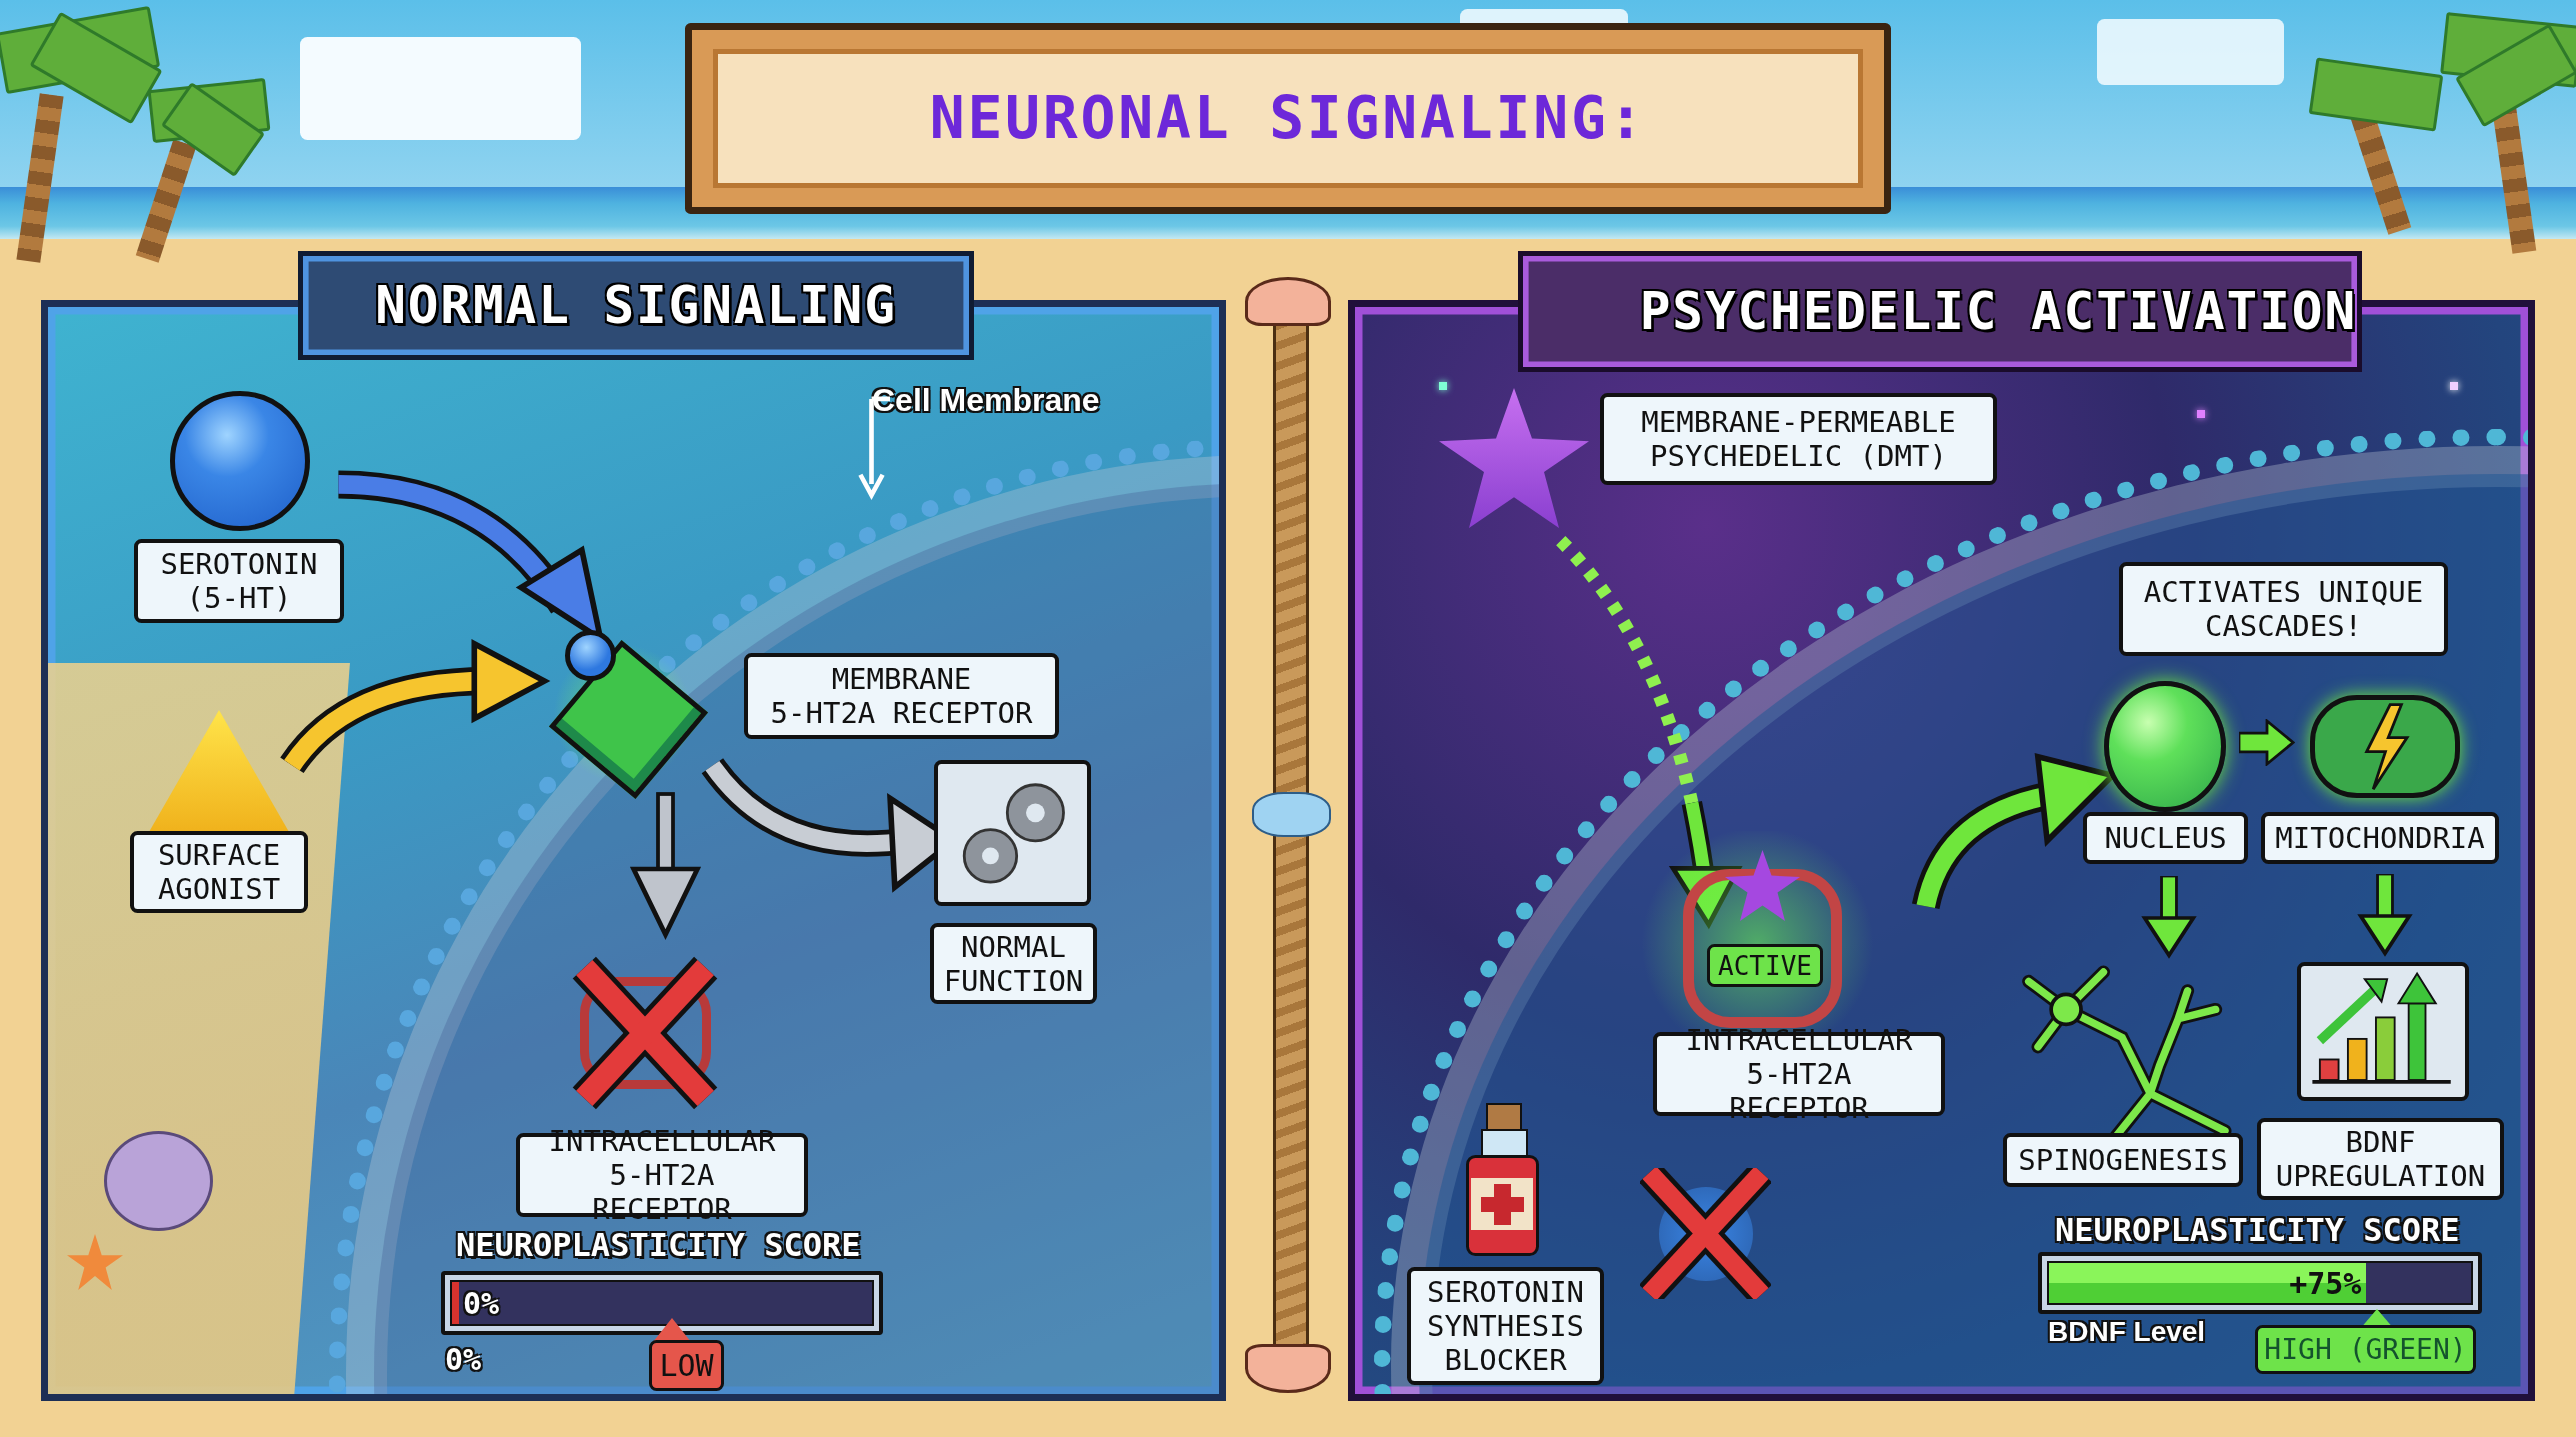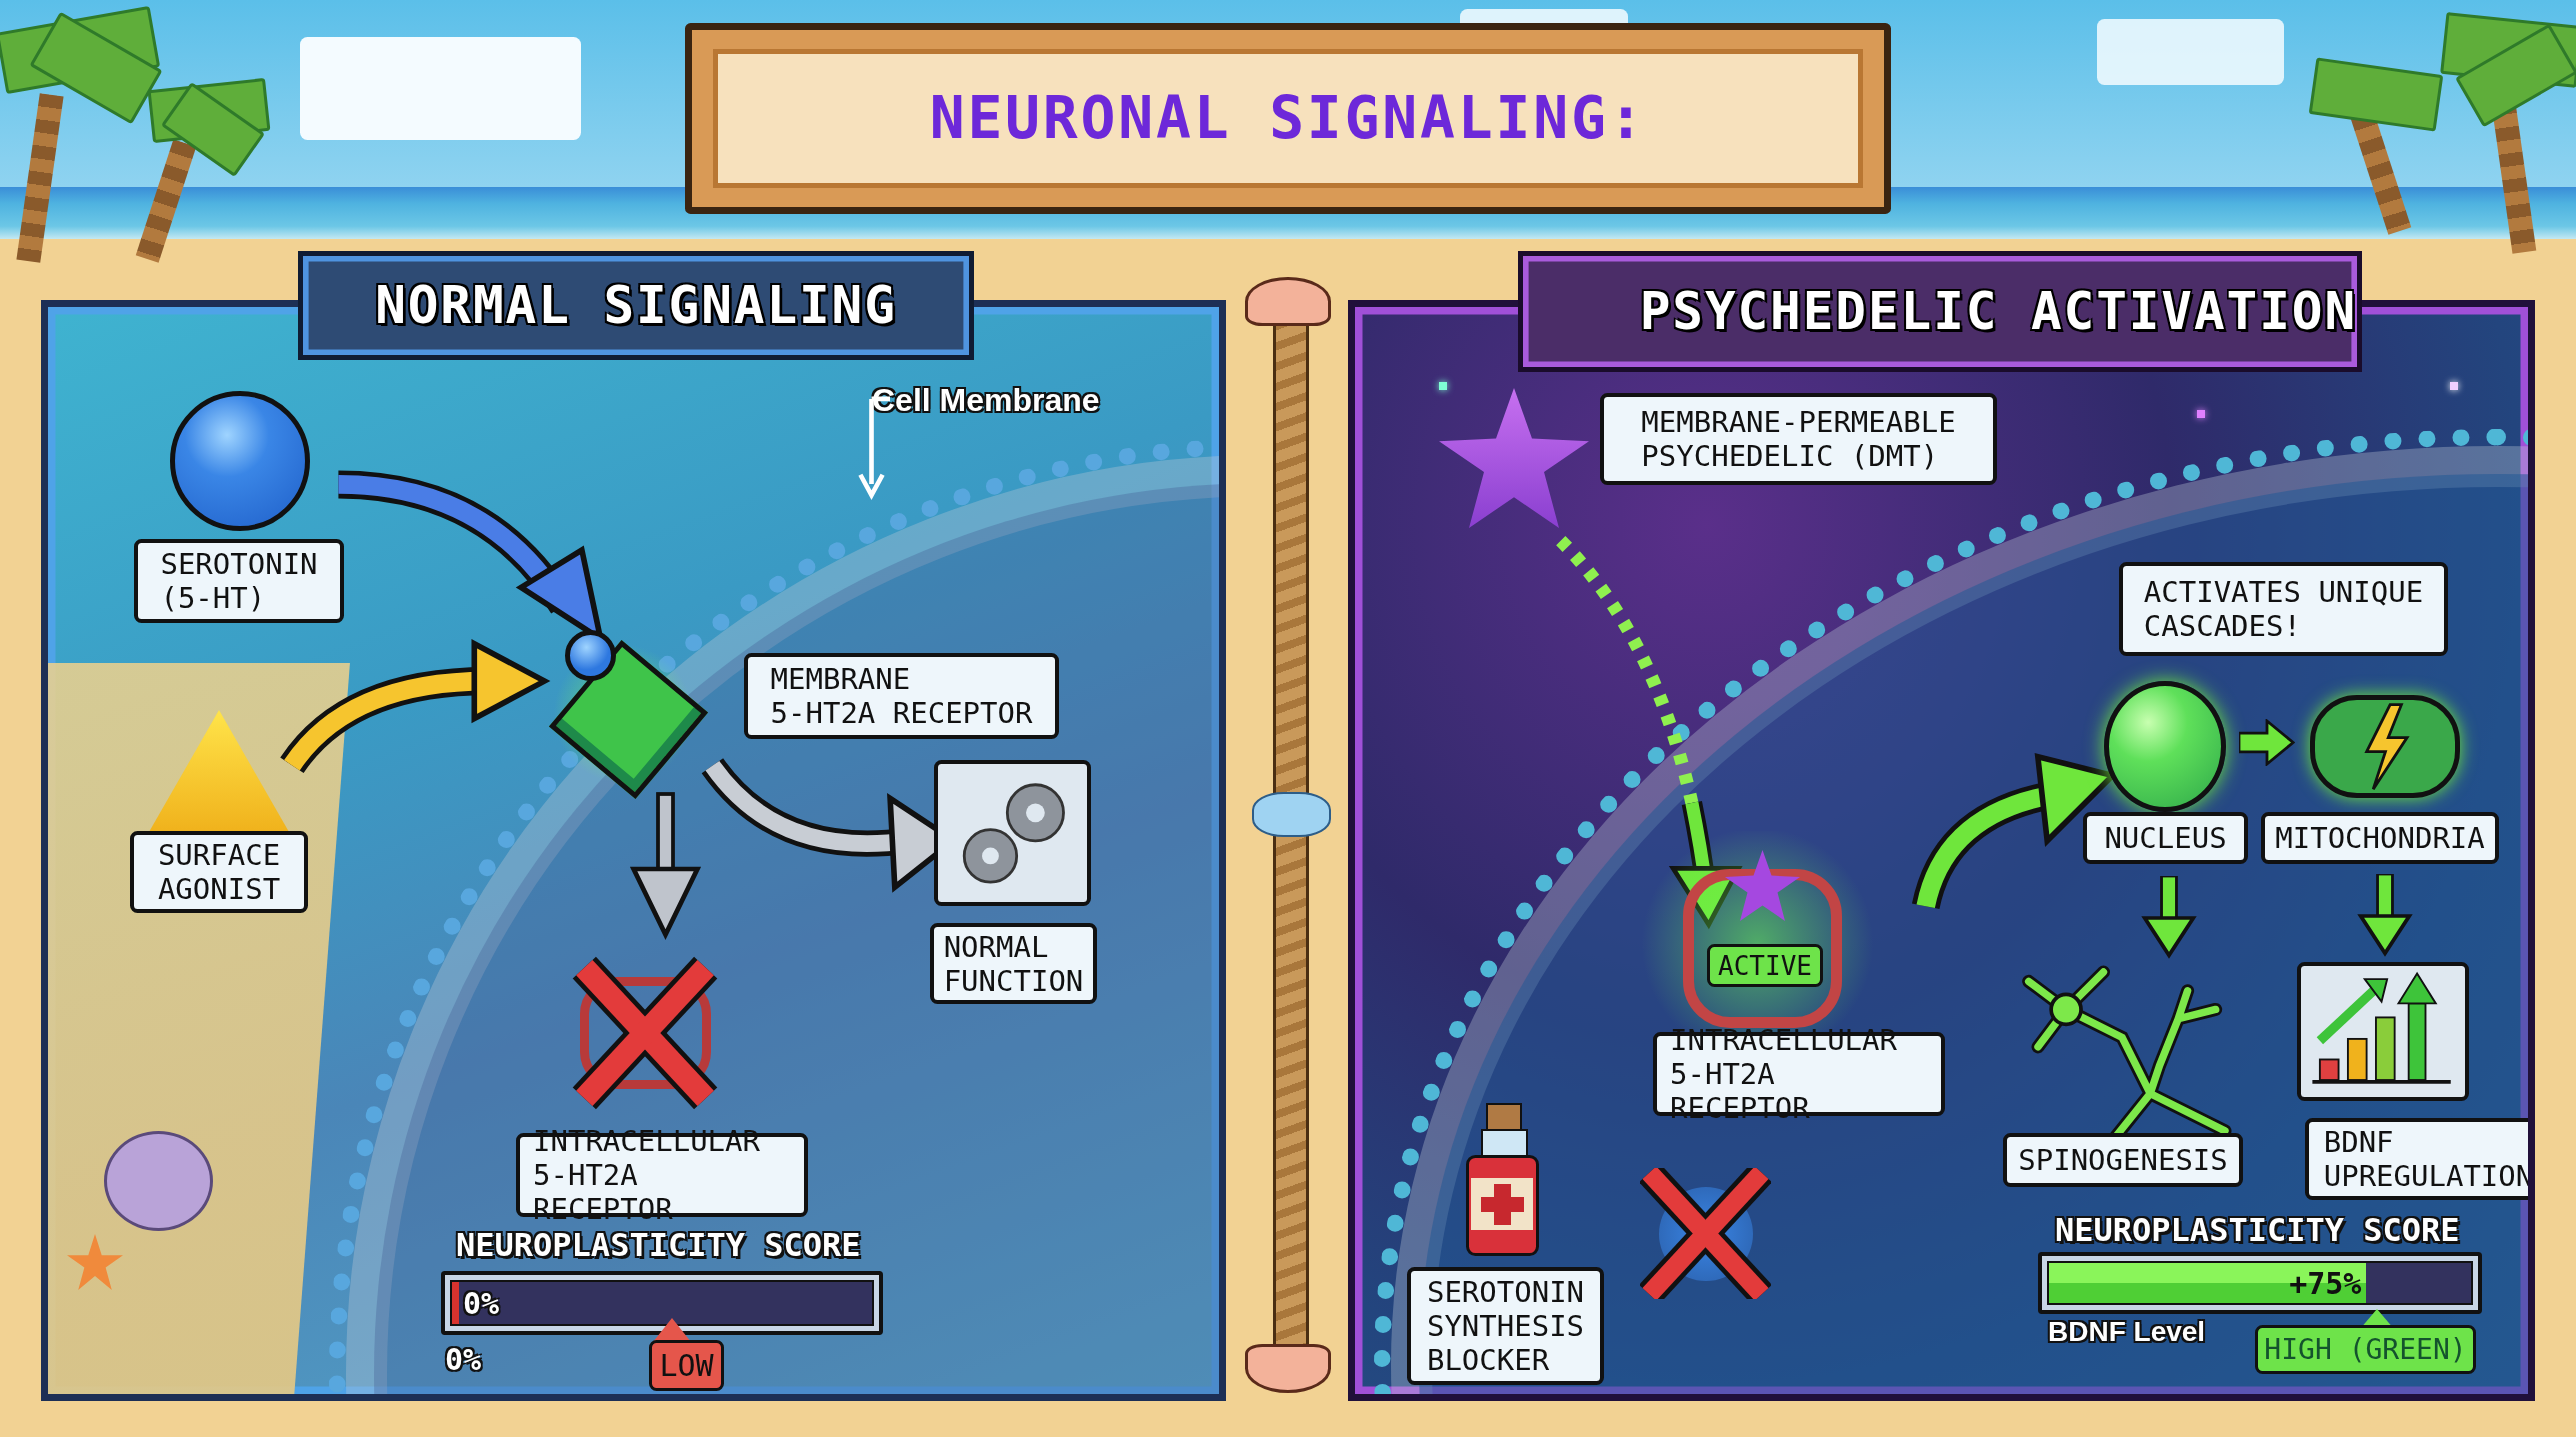--- a/index.html
+++ b/index.html
@@ -29,21 +29,21 @@
          background:radial-gradient(ellipse at 30% 20%,#5a2f8a 0%,#2f2a6a 40%,#23457e 70%,#26578a 100%);overflow:hidden;}
   .panel-tab-left{left:298px;top:251px;width:676px;height:109px;background:#2e4b74;border:5.6px solid #101c33;
          box-shadow:inset 0 0 0 5.6px #4f94e0;box-sizing:border-box;display:flex;align-items:center;justify-content:center;}
   .panel-tab-right{left:1518px;top:251px;width:844px;height:121px;background:#4b2d68;border:5.6px solid #1a0c2b;
          box-shadow:inset 0 0 0 5.6px #a95bdc;box-sizing:border-box;display:flex;align-items:center;justify-content:flex-end;}
   .tab-text{color:#fff;font-weight:bold;font-size:51px;letter-spacing:1.9px;text-shadow:2.8px 2.8px 0 #000,-1.9px -1.9px 0 #000,1.9px -1.9px 0 #000,-1.9px 1.9px 0 #000;}
   
   .membrane{border-radius:50%;border:17px dotted #58a7de;box-sizing:border-box;}
   .membrane-inner{border-radius:50%;border:41px solid rgba(190,200,215,0.35);box-sizing:border-box;}
   
-  .lbl{background:#eef6fb;border:4.7px solid #111;border-radius:7.5px;color:#111;text-align:left;
+  .lbl{background:#eef6fb;border:4.7px solid #111;border-radius:7.5px;color:#111;text-align:center;
        font-size:29px;line-height:34px;padding:5.6px 13px;box-sizing:border-box;white-space:pre-line;
        display:flex;align-items:center;justify-content:center;}
   .score-title{color:#fff;font-size:32px;font-weight:bold;text-shadow:2.8px 2.8px 0 #111,-1.9px -1.9px 0 #111,1.9px -1.9px 0 #111,-1.9px 1.9px 0 #111;}
   .bar-outer{background:#c8d6e6;border:4.7px solid #111;border-radius:3.7px;box-sizing:border-box;padding:4.7px;}
   .bar-track{width:100%;height:100%;background:#33325e;border:2.8px solid #111;box-sizing:border-box;position:relative;overflow:hidden;}
   .bar-fill{position:absolute;left:0;top:0;bottom:0;}
   .bar-text{position:absolute;top:0;bottom:0;display:flex;align-items:center;font-size:30px;font-weight:bold;}
   .white-out{color:#fff;text-shadow:1.9px 1.9px 0 #111,-1.9px -1.9px 0 #111,1.9px -1.9px 0 #111,-1.9px 1.9px 0 #111;}
   .badge{border:3.7px solid #111;border-radius:7.5px;font-size:30px;display:flex;align-items:center;justify-content:center;box-sizing:border-box;}
   
@@ -262,21 +262,21 @@
       <rect x="80" y="55" width="20" height="67" fill="#8acd3a" stroke="#111" stroke-width="2"></rect>
       <rect x="115" y="40" width="18" height="82" fill="#3ec43a" stroke="#111" stroke-width="2"></rect>
       <polygon points="104,40 124,8 144,40" fill="#3ec43a" stroke="#111" stroke-width="2"></polygon>
       <path d="M20 80 L80 24" stroke="#3ec43a" stroke-width="10"></path>
       <polygon points="68,14 92,14 86,38" fill="#3ec43a" stroke="#111" stroke-width="2"></polygon>
       <line x1="12" y1="124" x2="160" y2="124" stroke="#111" stroke-width="4"></line>
     </svg>
   </div>
 
   <div class="abs lbl" style="left:648px;top:826px;width:240px;height:54px;">SPINOGENESIS</div>
-  <div class="abs lbl" style="left:902px;top:811px;width:247px;height:82px;margin-left:48px;">BDNF
+  <div class="abs lbl" style="left:902px;top:811px;width:247px;height:82px;">BDNF
 UPREGULATION</div>
 
   <div class="abs" style="left:105px;top:796px;width:84px;height:159px;">
     <div class="abs" style="left:26px;top:0;width:32px;height:28px;background:#b07a44;border:2.8px solid #111;"></div>
     <div class="abs" style="left:20.6px;top:26px;width:43px;height:28px;background:#cfe7f5;border:2.8px solid #111;"></div>
     <div class="abs" style="left:5.6px;top:52px;width:73px;height:101px;background:#d9313a;border:3.7px solid #111;border-radius:9.4px;box-sizing:border-box;"></div>
     <div class="abs" style="left:11.2px;top:75px;width:62px;height:52px;background:#f2e3c8;"></div>
     <div class="abs" style="left:34px;top:81px;width:17px;height:41px;background:#c7282e;"></div>
     <div class="abs" style="left:20.6px;top:94px;width:43px;height:15px;background:#c7282e;"></div>
   </div>

